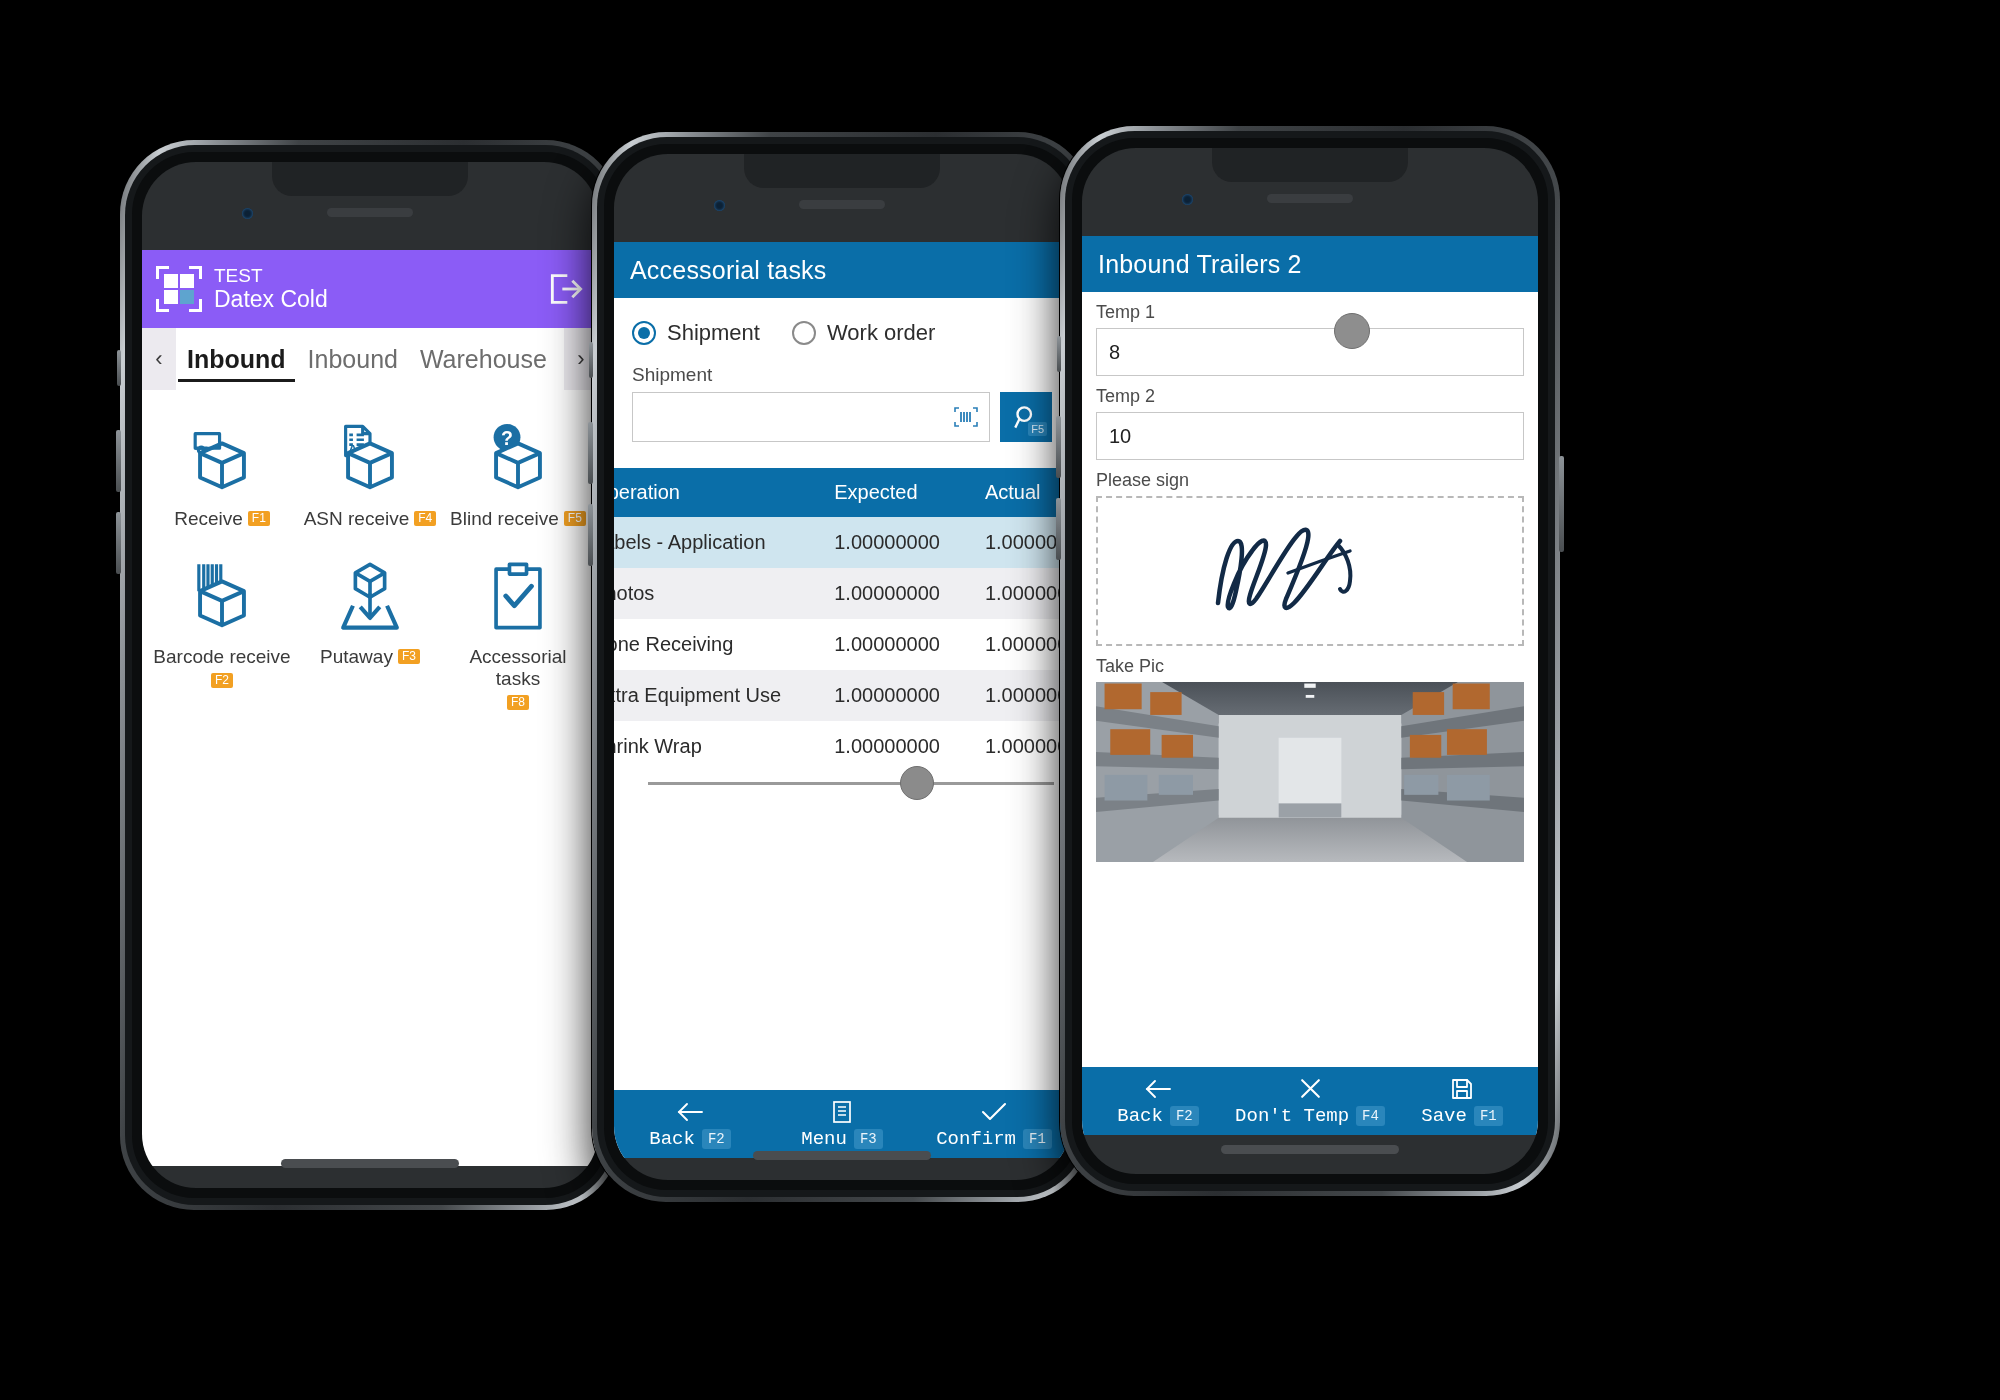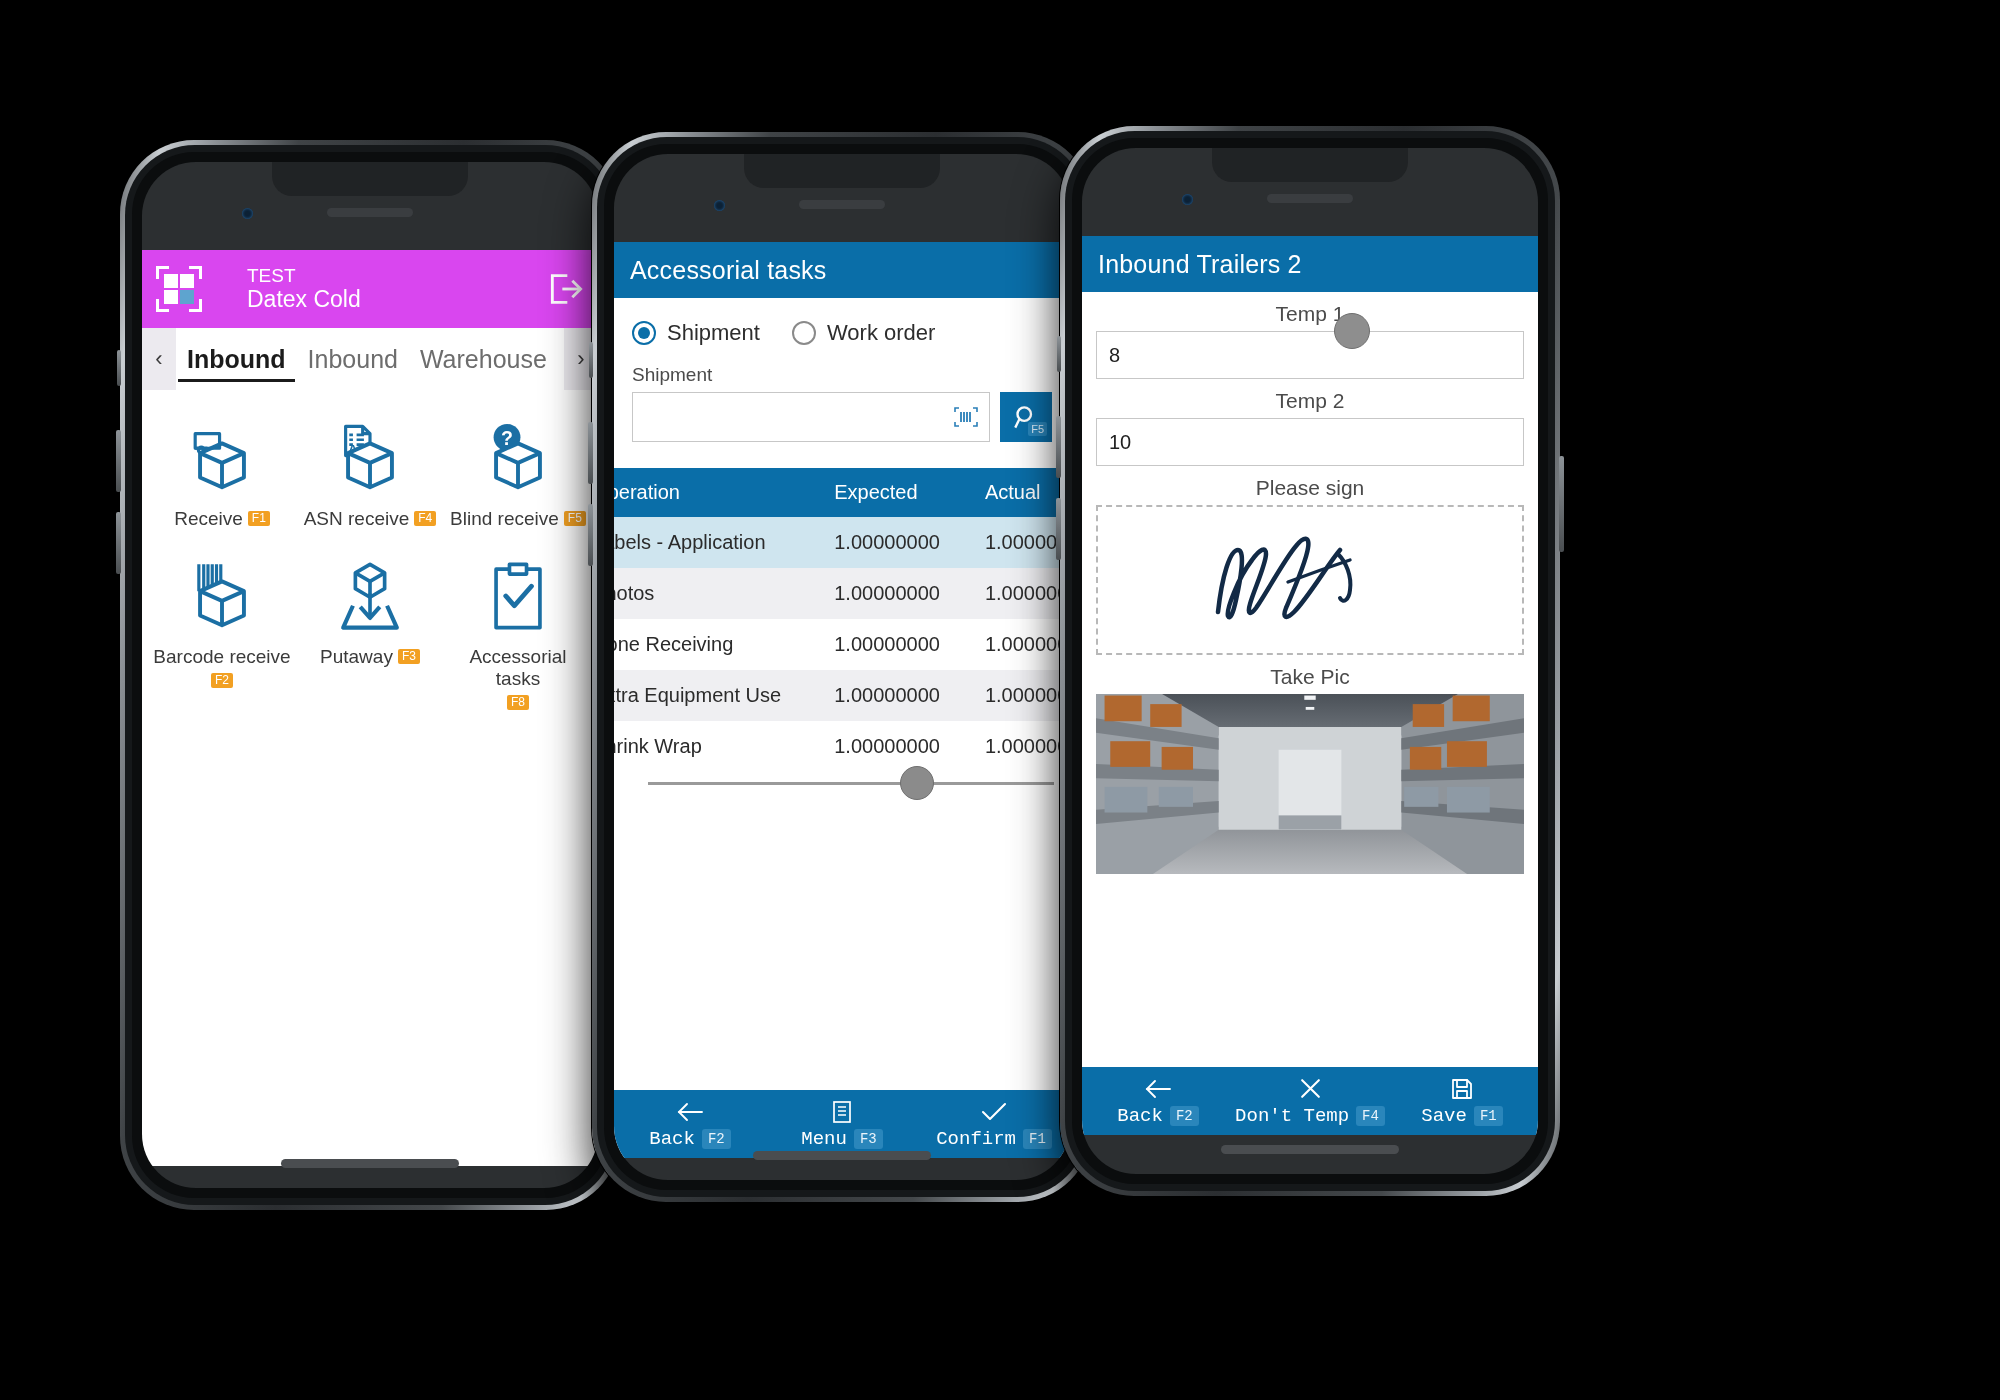--- a/index.html
+++ b/index.html
@@ -68,22 +68,22 @@
   
   .title-bar {
     background: #0a6ea8; color: #fff;
     height: 56px; display: flex; align-items: center;
     padding: 0 16px; font-size: 25px; font-weight: 400; letter-spacing: .2px;
   }
 
   
   #p1 .app { top: 88px; bottom: 22px; }
   .p1-header {
-    background: #d946ef; height: 78px;
-    display: flex; align-items: center; padding: 0 14px; color: #fff; gap: 33px;
+    background: #8b5cf6; height: 78px;
+    display: flex; align-items: center; padding: 0 14px; color: #fff;
   }
   .logo-grid {
     position: relative; width: 46px; height: 46px; flex: none; margin-right: 12px;
   }
   .logo-grid .corner { position: absolute; width: 13px; height: 13px; border: 3px solid #fff; }
   .logo-grid .c-tl { top:0; left:0; border-right:none; border-bottom:none; }
   .logo-grid .c-tr { top:0; right:0; border-left:none; border-bottom:none; }
   .logo-grid .c-bl { bottom:0; left:0; border-right:none; border-top:none; }
   .logo-grid .c-br { bottom:0; right:0; border-left:none; border-top:none; }
   .logo-grid .sq { position: absolute; width: 14px; height: 14px; }
@@ -182,21 +182,21 @@
   .bb-item {
     flex: 1; display: flex; flex-direction: column; align-items: center; justify-content: center;
     color: #fff; gap: 3px;
   }
   .bb-lab { display: flex; align-items: center; gap: 7px; font-size: 19px; font-family: Liberation Mono, monospace; }
   .bb-icon { height: 26px; display: flex; align-items: center; }
 
   
   #p3 .app { top: 88px; bottom: 39px; display:flex; flex-direction: column; }
   .p3-body { padding: 0 14px; flex: 1; overflow: hidden; }
-  .p3-label { font-size: 21px; color: #4b4b4b; margin: 10px 0 5px; text-align: center; }
+  .p3-label { font-size: 18px; color: #4b4b4b; margin: 10px 0 5px; }
   .p3-input {
     height: 48px; border: 1px solid #c7c7c7; background: #fff;
     display: flex; align-items: center; padding: 0 12px; font-size: 20px; color: #222;
   }
   .sign-box {
     border: 2px dashed #b8b8b8; height: 150px; background: #fff;
     display: flex; align-items: center; justify-content: center;
   }
   .sign-hint { text-align: center; color: #8f8f8f; font-size: 21px; padding: 6px 0 4px; }
   .pic { width: 100%; height: 180px; overflow: hidden; position: relative; background:#b9bcc0; }

